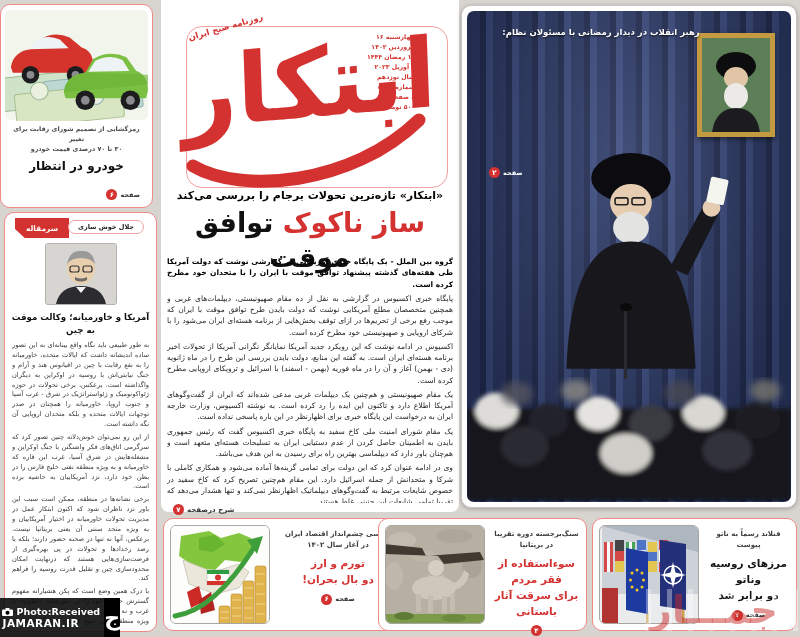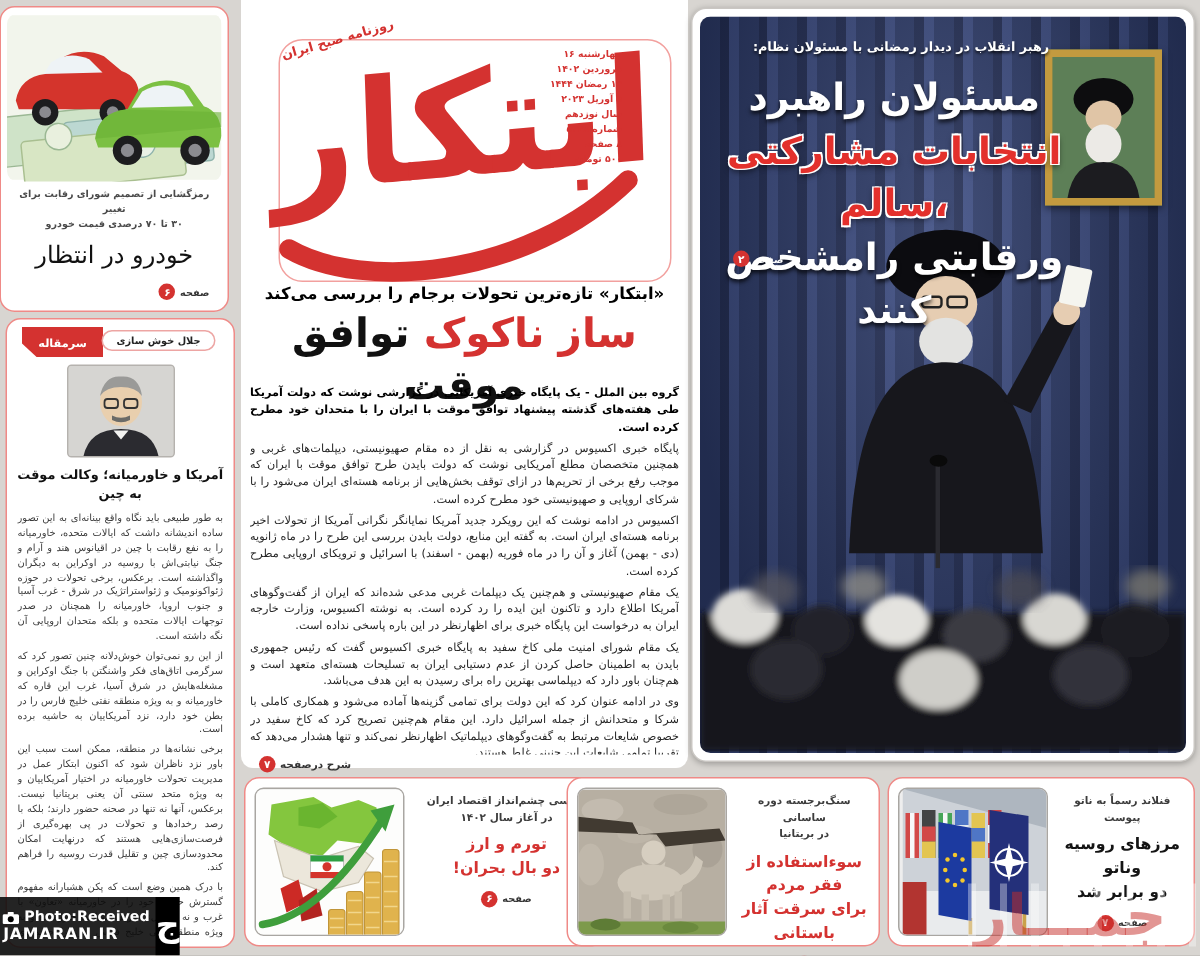--- a/index.html
+++ b/index.html
@@ -18,21 +18,21 @@
   .badge .lbl { font-size:6.5px; font-weight:bold; color:#333; }
   .badge .num {
     width:11px; height:11px; border-radius:50%; background:#d43230; color:#fff;
     font-size:7px; font-weight:bold; display:flex; align-items:center; justify-content:center;
   }
 
   
   .carbox { left:0; top:4px; width:153px; height:204px; padding:4px; }
   .carimg { width:100%; height:112px; border-radius:7px; overflow:hidden; display:block; }
   .carbox .kick { margin-top:4px; text-align:center; font-size:6.4px; line-height:1.55; color:#4a4a4a; font-weight:bold; }
-  .carbox .title { margin-top:3px; text-align:center; font-size:16px; line-height:1.45; font-weight:normal; color:#111; }
+  .carbox .title { margin-top:3px; text-align:center; font-size:12px; line-height:1.45; font-weight:bold; color:#111; }
   .carbox .title .red { color:#d43230; }
   .carbox .badge { position:absolute; right:12px; bottom:7px; }
 
   
   .edbox { left:4px; top:212px; width:153px; height:420px; }
   .ribbon {
     position:absolute; top:5px; left:10px; width:54px; height:20px; background:#d43230;
     clip-path:polygon(0 0,100% 0,100% 100%,18% 100%,0 55%);
     color:#fff; font-size:7.5px; font-weight:bold; display:flex; align-items:center; justify-content:center;
   }
@@ -278,25 +278,20 @@
         <svg viewBox="0 0 68 94" width="68" height="94">
           <rect width="68" height="94" fill="#5d7f57"></rect>
           <rect width="68" height="94" fill="url(#g0)"></rect>
           <ellipse cx="34" cy="28" rx="20" ry="14" fill="#0d0d0f"></ellipse>
           <ellipse cx="34" cy="40" rx="12" ry="11" fill="#e0c5a6"></ellipse>
           <ellipse cx="34" cy="58" rx="12" ry="13" fill="#eceae6"></ellipse>
           <path d="M10 94 q4 -24 24 -24 q20 0 24 24z" fill="#1c1c20"></path>
         </svg>
       </div>
       <div class="pkick">رهبر انقلاب در دیدار رمضانی با مسئولان نظام:</div>
-      <div class="phead">
-        <div>مسئولان راهبرد</div>
-        <div class="red">انتخابات مشارکتی ،سالم</div>
-        <div>ورقابتی رامشخص کنند</div>
-      </div>
       <div class="badge pbadge">
         <span class="lbl">صفحه</span>
         <span class="num">۲</span>
       </div>
     </div>
   </div>
 
   <div class="card redborder teaser t-econ">
     <div class="timg">
       <svg viewBox="0 0 100 101" width="100" height="101">
@@ -369,21 +364,21 @@
           <circle cx="52" cy="42" r="8" fill="#d6cec0"></circle>
           <path d="M44 48 q8 8 16 0 l-2 10 -12 0z" fill="#cfc7b9"></path>
         </g>
         <rect y="88" width="100" height="13" fill="#7d9a4b"></rect>
         <ellipse cx="20" cy="90" rx="10" ry="4" fill="#5e7c36"></ellipse>
         <ellipse cx="70" cy="92" rx="12" ry="4" fill="#6b8a3e"></ellipse>
       </svg>
     </div>
     <div class="ttext">
       <div class="tkick">
-        <div>سنگ‌برجسته دوره ساسانی</div>
+        <div>سنگ‌برجسته دوره تقریبا</div>
         <div>در بریتانیا</div>
       </div>
       <div class="ttitle red">
         <div>سوءاستفاده از فقر مردم</div>
         <div>برای سرقت آثار باستانی</div>
       </div>
       <div class="badge">
 
         <span class="num">۴</span>
       </div>

